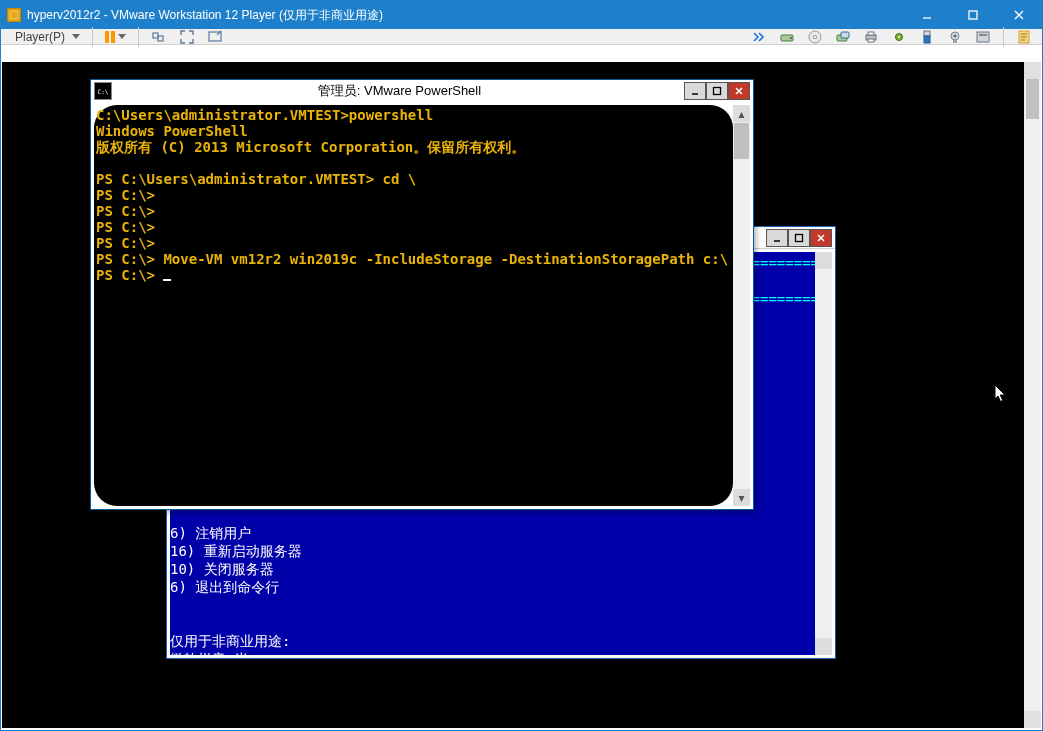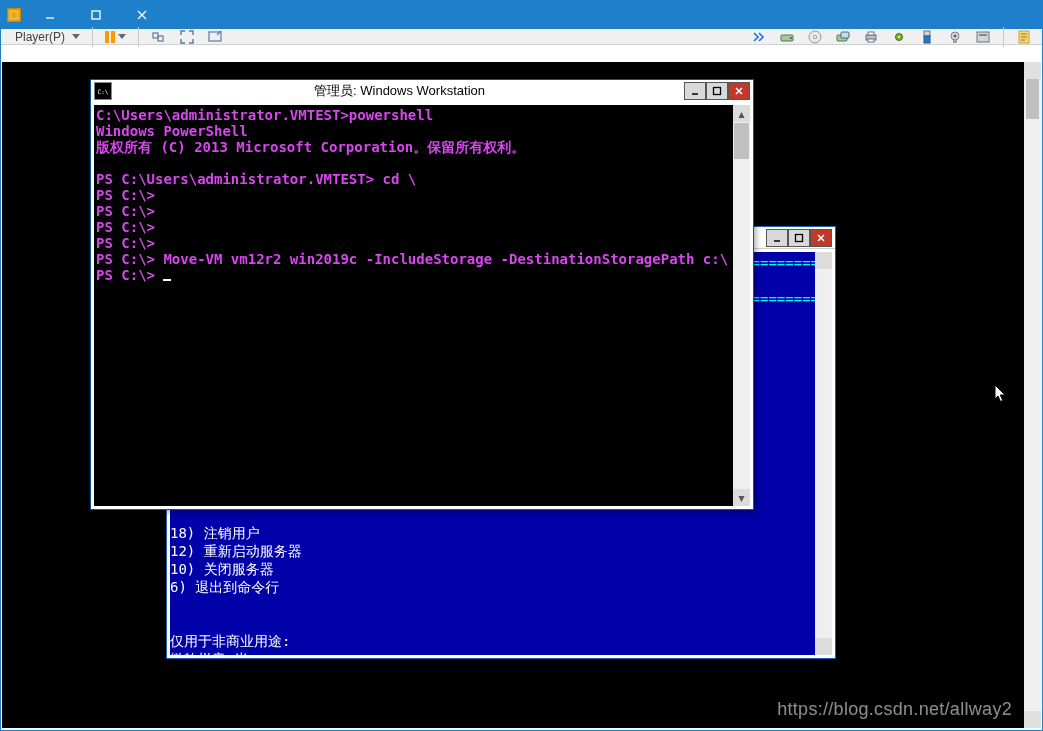--- a/index.html
+++ b/index.html
@@ -50,41 +50,42 @@
   
   .pswin { position:absolute; left:88px; top:17px; width:664px; height:431px; border:1px solid #005a9e; background:#fff; box-shadow:2px 2px 6px rgba(0,0,0,0.35); }
   .pswin .ps-titlebar { height:22px; background:#fff; display:flex; align-items:center; }
   .ps-sysicon { width:18px; height:18px; margin:0 3px; background:#000; border:1px solid #888; display:flex; align-items:center; justify-content:center; }
   .ps-sysicon::after { content:'C:\\'; color:#fff; font-size:6px; font-family:monospace; }
   .ps-title { flex:1; text-align:center; font-size:13px; color:#000; }
   .ps-winbtns { display:flex; padding-right:3px; gap:0; }
   .ps-btn { width:22px; height:18px; border:1px solid #555; background:#d9d9d9; display:flex; align-items:center; justify-content:center; }
   .ps-btn.close { background:#c0392b; color:#fff; }
   .ps-btn svg, .bw-btn svg { width:10px; height:10px; }
-  .pswin .ps-body { position:absolute; left:3px; right:20px; top:25px; bottom:3px; background:#000; color:#d946ef; font-family:"NSimSun","SimSun","Consolas",monospace; font-size:14px; line-height:16px; white-space:pre; padding:2px 0 0 2px; font-weight:bold; }
+  .pswin .ps-body { position:absolute; left:3px; right:20px; top:25px; bottom:3px; background:#000; color:#eab308; font-family:"NSimSun","SimSun","Consolas",monospace; font-size:14px; line-height:16px; white-space:pre; padding:2px 0 0 2px; font-weight:bold;border-radius:23px; }
   .pswin .ps-scroll { position:absolute; right:3px; top:25px; bottom:3px; width:17px; background:#efefef; }
   .pswin .ps-scroll .arrow { position:absolute; left:0; right:0; height:17px; background:#dcdcdc; display:flex; align-items:center; justify-content:center; color:#555; }
   .pswin .ps-scroll .arrow.up { top:0; } .pswin .ps-scroll .arrow.dn { bottom:0; }
   .pswin .ps-scroll .thumb { position:absolute; left:1px; right:1px; top:18px; height:36px; background:#c0c0c0; }
   .cursor { display:inline-block; width:8px; height:2px; background:#fff; vertical-align:-1px; animation:bl 1s steps(1) infinite; }
   @keyframes bl { 50% { opacity:0; } }
 
   
   .watermark { position:absolute; right:12px; bottom:8px; color:rgba(255,255,255,0.55); font-size:18px; font-family:Arial,sans-serif; letter-spacing:.3px; }
   .mouse { position:absolute; left:992px; top:322px; }
   .mouse svg { width:14px; height:20px; }
 </style>
 </head>
 <body>
 
 <div class="app">
 
   <div class="vmw">
     <div class="vmw-titlebar">
       <div class="icon"></div>
+      <div class="vmw-title">hyperv2012r2 - VMware Workstation 12 Player (仅用于非商业用途)</div>
       <div class="winbtns">
         <div class="winbtn">
           <svg viewBox="0 0 10 10">
               <path d="M1 8h8" stroke="#fff" stroke-width="1.3"></path>
             </svg>
         </div>
         <div class="winbtn">
           <svg viewBox="0 0 10 10">
               <rect x="1" y="1" width="8" height="8" fill="none" stroke="#fff" stroke-width="1.3"></rect>
             </svg>
@@ -228,34 +229,34 @@
 
 
 
 
 
 
 
 
 
 
-<span>18) 注销用户</span>
-<span>12) 重新启动服务器</span>
+<span>6) 注销用户</span>
+<span>16) 重新启动服务器</span>
 <span>10) 关闭服务器</span>
 <span>6) 退出到命令行</span>
 
 
 <span>仅用于非商业用途:</span>
 <span>微软拼音 半 :</span></div>
       </div>
 
       <div class="pswin">
         <div class="ps-titlebar">
           <div class="ps-sysicon"></div>
-          <div class="ps-title">管理员: Windows Workstation</div>
+          <div class="ps-title">管理员: VMware PowerShell</div>
           <div class="ps-winbtns">
             <div class="ps-btn">
               <svg viewBox="0 0 10 10">
                   <path d="M2 8h6" stroke="#000" stroke-width="1.5"></path>
                 </svg>
             </div>
             <div class="ps-btn">
               <svg viewBox="0 0 10 10">
                   <rect x="1.5" y="1.5" width="7" height="7" fill="none" stroke="#000" stroke-width="1.3"></rect>
                 </svg>
@@ -278,21 +279,20 @@
 <span></span>
 <span>PS C:\Users\administrator.VMTEST&gt; cd \</span>
 <span>PS C:\&gt;</span>
 <span>PS C:\&gt;</span>
 <span>PS C:\&gt;</span>
 <span>PS C:\&gt;</span>
 <span>PS C:\&gt; Move-VM vm12r2 win2019c -IncludeStorage -DestinationStoragePath c:\</span>
 <span>PS C:\&gt; </span><span class="cursor"></span></div>
       </div>
 
-      <div class="watermark">https://blog.csdn.net/allway2</div>
 
       <div class="mouse">
         <svg viewBox="0 0 14 20">
             <path d="M1 1l0 14 3-3 2.5 5.5 2.3-1-2.5-5.5 4.7 0z" fill="#fff" stroke="#000" stroke-width="1"></path>
           </svg>
       </div>
     </div>
   </div>
 </div>
 

